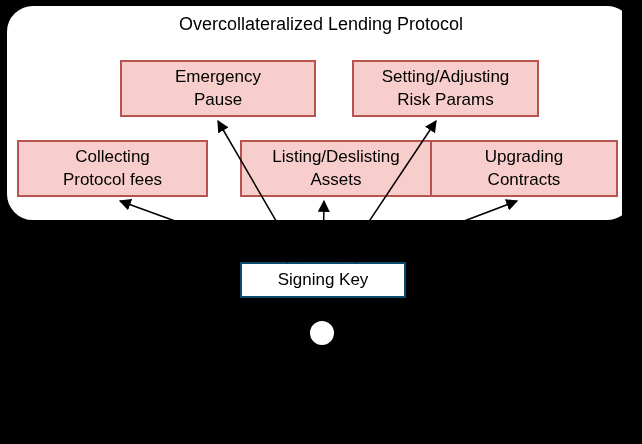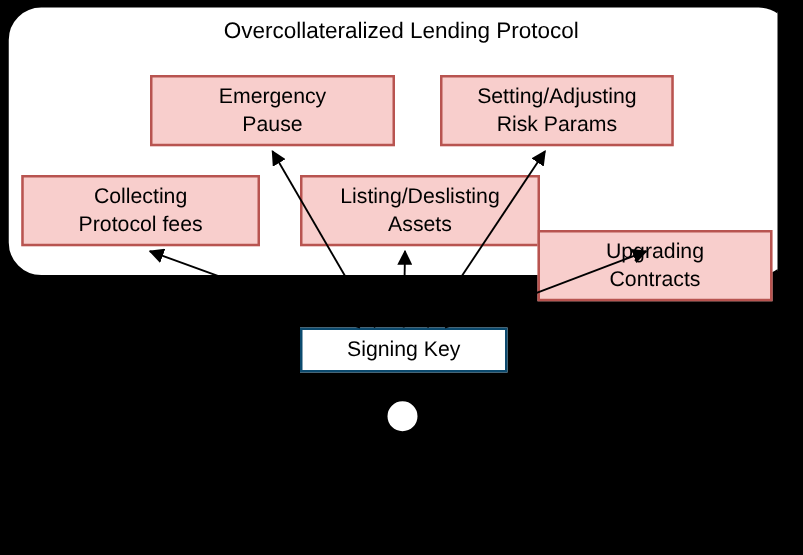--- a/index.html
+++ b/index.html
@@ -48,21 +48,21 @@
     text-align: center;
     font-size: 17px;
     line-height: 1.3;
     white-space: pre-line;
     z-index: 2;
   }
   .box-emergency      { left: 120px; top: 60px;  width: 196px; height: 57px; }
   .box-risk-params    { left: 352px; top: 60px;  width: 187px; height: 57px; }
   .box-collecting     { left: 17px;  top: 140px; width: 191px; height: 57px; }
   .box-listing        { left: 228px; top: 140px; width: 192px; height: 57px; margin-left: 12px; }
-  .box-upgrading      { left: 430px; top: 140px; width: 188px; height: 57px; margin-top: 44px; }
+  .box-upgrading      { left: 430px; top: 140px; width: 188px; height: 57px; }
   .signing-key-box {
     position: absolute;
     left: 240px;
     top: 262px;
     width: 166px;
     height: 36px;
     background: #ffffff;
     border: 2px solid #0c4a6e;
     box-sizing: border-box;
     display: flex;

